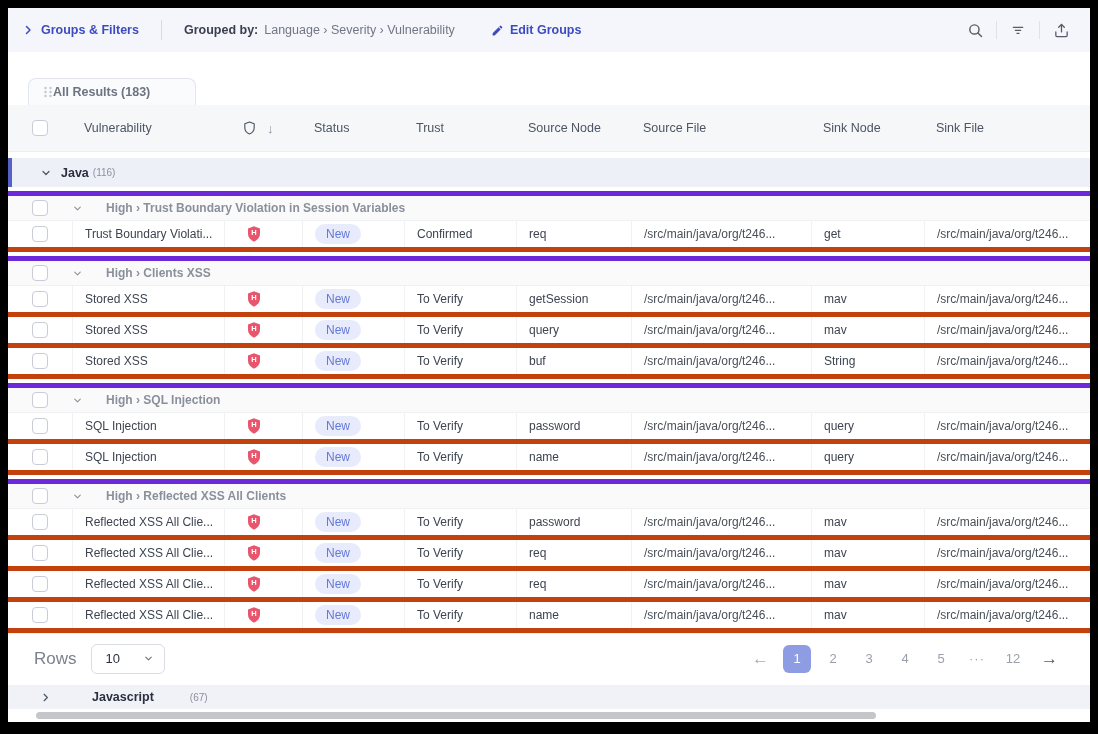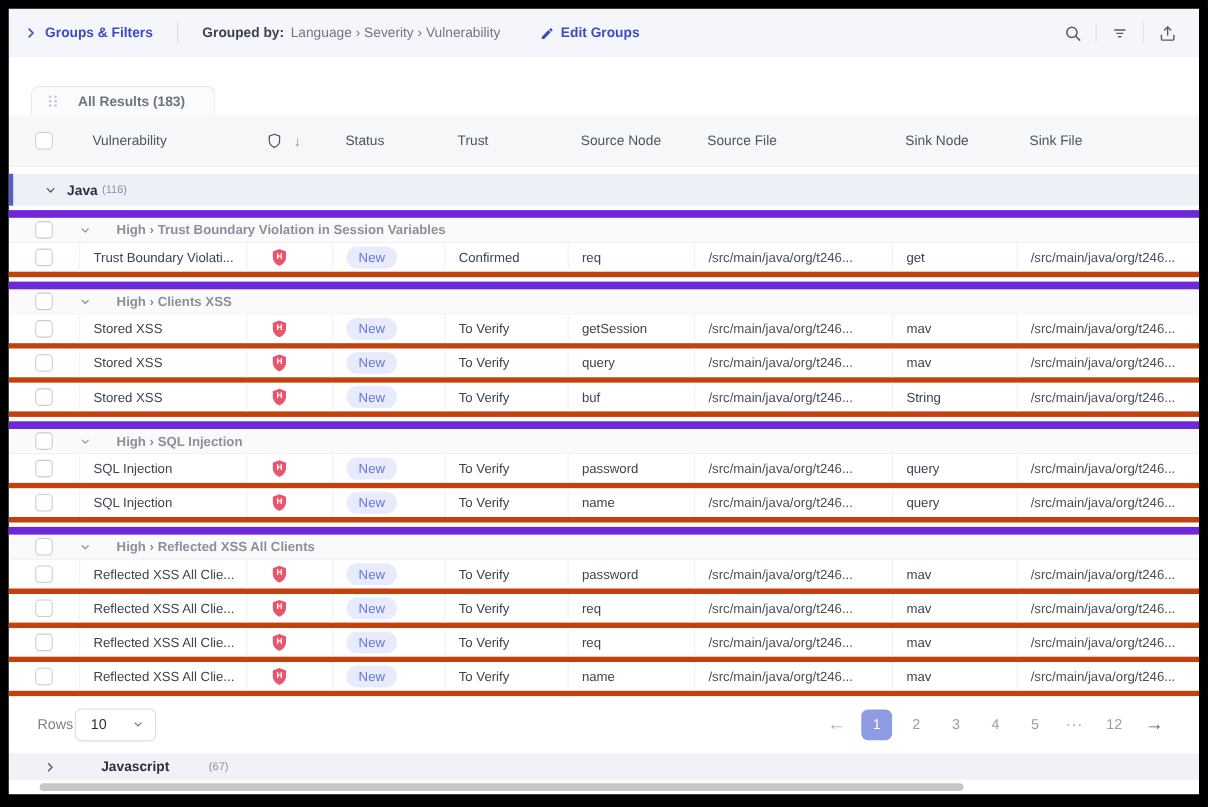--- a/index.html
+++ b/index.html
@@ -16,54 +16,54 @@
   .tb-groupedby .lbl { color:#3a4050; font-weight:700; }
   .tb-groupedby .val { color:#707684; }
   .tb-edit { display:flex; align-items:center; gap:6px; color:#3c4bc0; font-weight:700; font-size:12.5px; margin-left:26px; cursor:pointer; }
   .tb-right { margin-left:auto; display:flex; align-items:center; }
   .tb-icon { width:30px; height:30px; display:flex; align-items:center; justify-content:center; color:#555b66; cursor:pointer; }
   .tb-sep { width:1px; height:18px; background:#e0e2ea; margin:0 6px; }
 
   
   .gap-row { height:26px; background:#fff; flex:0 0 auto; }
   .tabrow { height:27px; background:#fff; display:flex; align-items:flex-end; padding-left:20px; flex:0 0 auto; }
-  .tab { height:27px; min-width:168px; background:#fafbfd; border:1px solid #e3e6ee; border-bottom:none; border-radius:8px 8px 0 0; display:flex; align-items:center; gap:18px; padding:0 14px; color:#6d7380; font-size:12.5px; font-weight:700; cursor:pointer; }
+  .tab { height:27px; min-width:168px; background:#fafbfd; border:1px solid #e3e6ee; border-bottom:none; border-radius:8px 8px 0 0; display:flex; align-items:center; gap:0; padding:0 14px; color:#6d7380; font-size:12.5px; font-weight:700; cursor:pointer; }
 
   
   .grid { display:grid; grid-template-columns:64px 152px 78px 102px 112px 115px 180px 113px minmax(0,1fr); align-items:center; }
   .thead { height:47px; background:#f6f7f9; border-bottom:1px solid #eceef2; flex:0 0 auto; }
   .th { font-size:12.5px; color:#4b5563; padding-left:12px; white-space:nowrap; }
   .th-sev { display:flex; align-items:center; gap:10px; padding-left:18px; }
   .sort-arrow { color:#8a90a0; font-size:13px; cursor:pointer; }
   .c-check { display:flex; justify-content:center; }
   .cb { width:16px; height:16px; border:1.5px solid #c9ccd6; border-radius:4px; background:#fff; display:inline-block; cursor:pointer; }
 
   .body-scroll { flex:1 1 auto; background:#fff; }
 
   .grouprow { height:29px; background:#eef0f8; display:flex; align-items:center; position:relative; padding-left:32px; margin-top:6px; cursor:pointer; }
   .grouprow .accent { position:absolute; left:0; top:0; bottom:0; width:4px; background:#5661c8; }
   .grouprow .gname { font-size:12.5px; font-weight:700; color:#2a3040; margin-left:9px; }
   .grouprow .gcount { font-size:10px; color:#8a90a0; margin-left:4px; }
   .grouprow.collapsed { margin-top:2px; background:#f1f2f7;gap:32px; }
 
-  .subgroup { height:30px; background:#fafafb; border-top:7px solid #6d28d9; border-bottom:1px solid #f0f1f4; display:grid; grid-template-columns:64px 26px 1fr; align-items:center; margin-top:4px; cursor:pointer; }
+  .subgroup { height:30px; background:#fafafb; border-top:5px solid #6d28d9; border-bottom:1px solid #f0f1f4; display:grid; grid-template-columns:64px 26px 1fr; align-items:center; margin-top:4px; cursor:pointer; }
   .subgroup .sg-label { font-size:12px; font-weight:700; color:#8a909b; padding-left:8px; white-space:nowrap; }
 
   .trow { height:31px; background:#fff; border-bottom:5px solid #c2410c; cursor:pointer; }
   .trow .c { font-size:12px; color:#3d4450; padding-left:12px; white-space:nowrap; overflow:hidden; height:100%; display:flex; align-items:center; border-left:1px solid #f0f1f5; }
   .trow .c-check { border-left:none; justify-content:center; padding-left:0; }
   .trow .c-path { color:#4a5058; }
   .sev-wrap { position:relative; width:18px; height:18px; margin-left:8px; flex:0 0 auto; }
   .sev-wrap svg { display:block; }
   .sev-letter { position:absolute; inset:0; display:flex; align-items:center; justify-content:center; color:#fff; font-size:7.5px; font-weight:700; font-style:normal; padding-bottom:3px; }
   .badge-new { background:#e7ebfb; color:#6478d9; font-size:12px; padding:3px 11px; border-radius:10px; }
 
   
   .pagerow { height:50px; background:#fff; border-top:1px solid #f0f1f4; display:flex; align-items:center; padding:0 26px; flex:0 0 auto; }
-  .rows-label { font-size:13px; color:#7c828d; margin-right:1px; }
+  .rows-label { font-size:17px; color:#7c828d; margin-right:14px; }
   .rows-select { width:74px; height:30px; border:1px solid #d9dce3; border-radius:6px; display:flex; align-items:center; justify-content:space-between; padding:0 10px 0 14px; font-size:13px; color:#2a3040; cursor:pointer; background:#fff; }
   .pager { margin-left:auto; display:flex; align-items:center; gap:8px; }
   .pg { min-width:28px; height:28px; display:flex; align-items:center; justify-content:center; font-size:13px; color:#9aa0ab; border-radius:6px; cursor:pointer; }
   .pg.active { background:#8e9ce4; color:#fff; }
   .pg.dots { cursor:default; letter-spacing:1px; }
   .nav-arrow { font-size:17px; color:#a7abb5; padding:0 6px; cursor:pointer; }
   .nav-arrow.next { color:#555b66; }
 
   
   .hscroll { height:13px; background:#fff; position:relative; flex:0 0 auto; }

